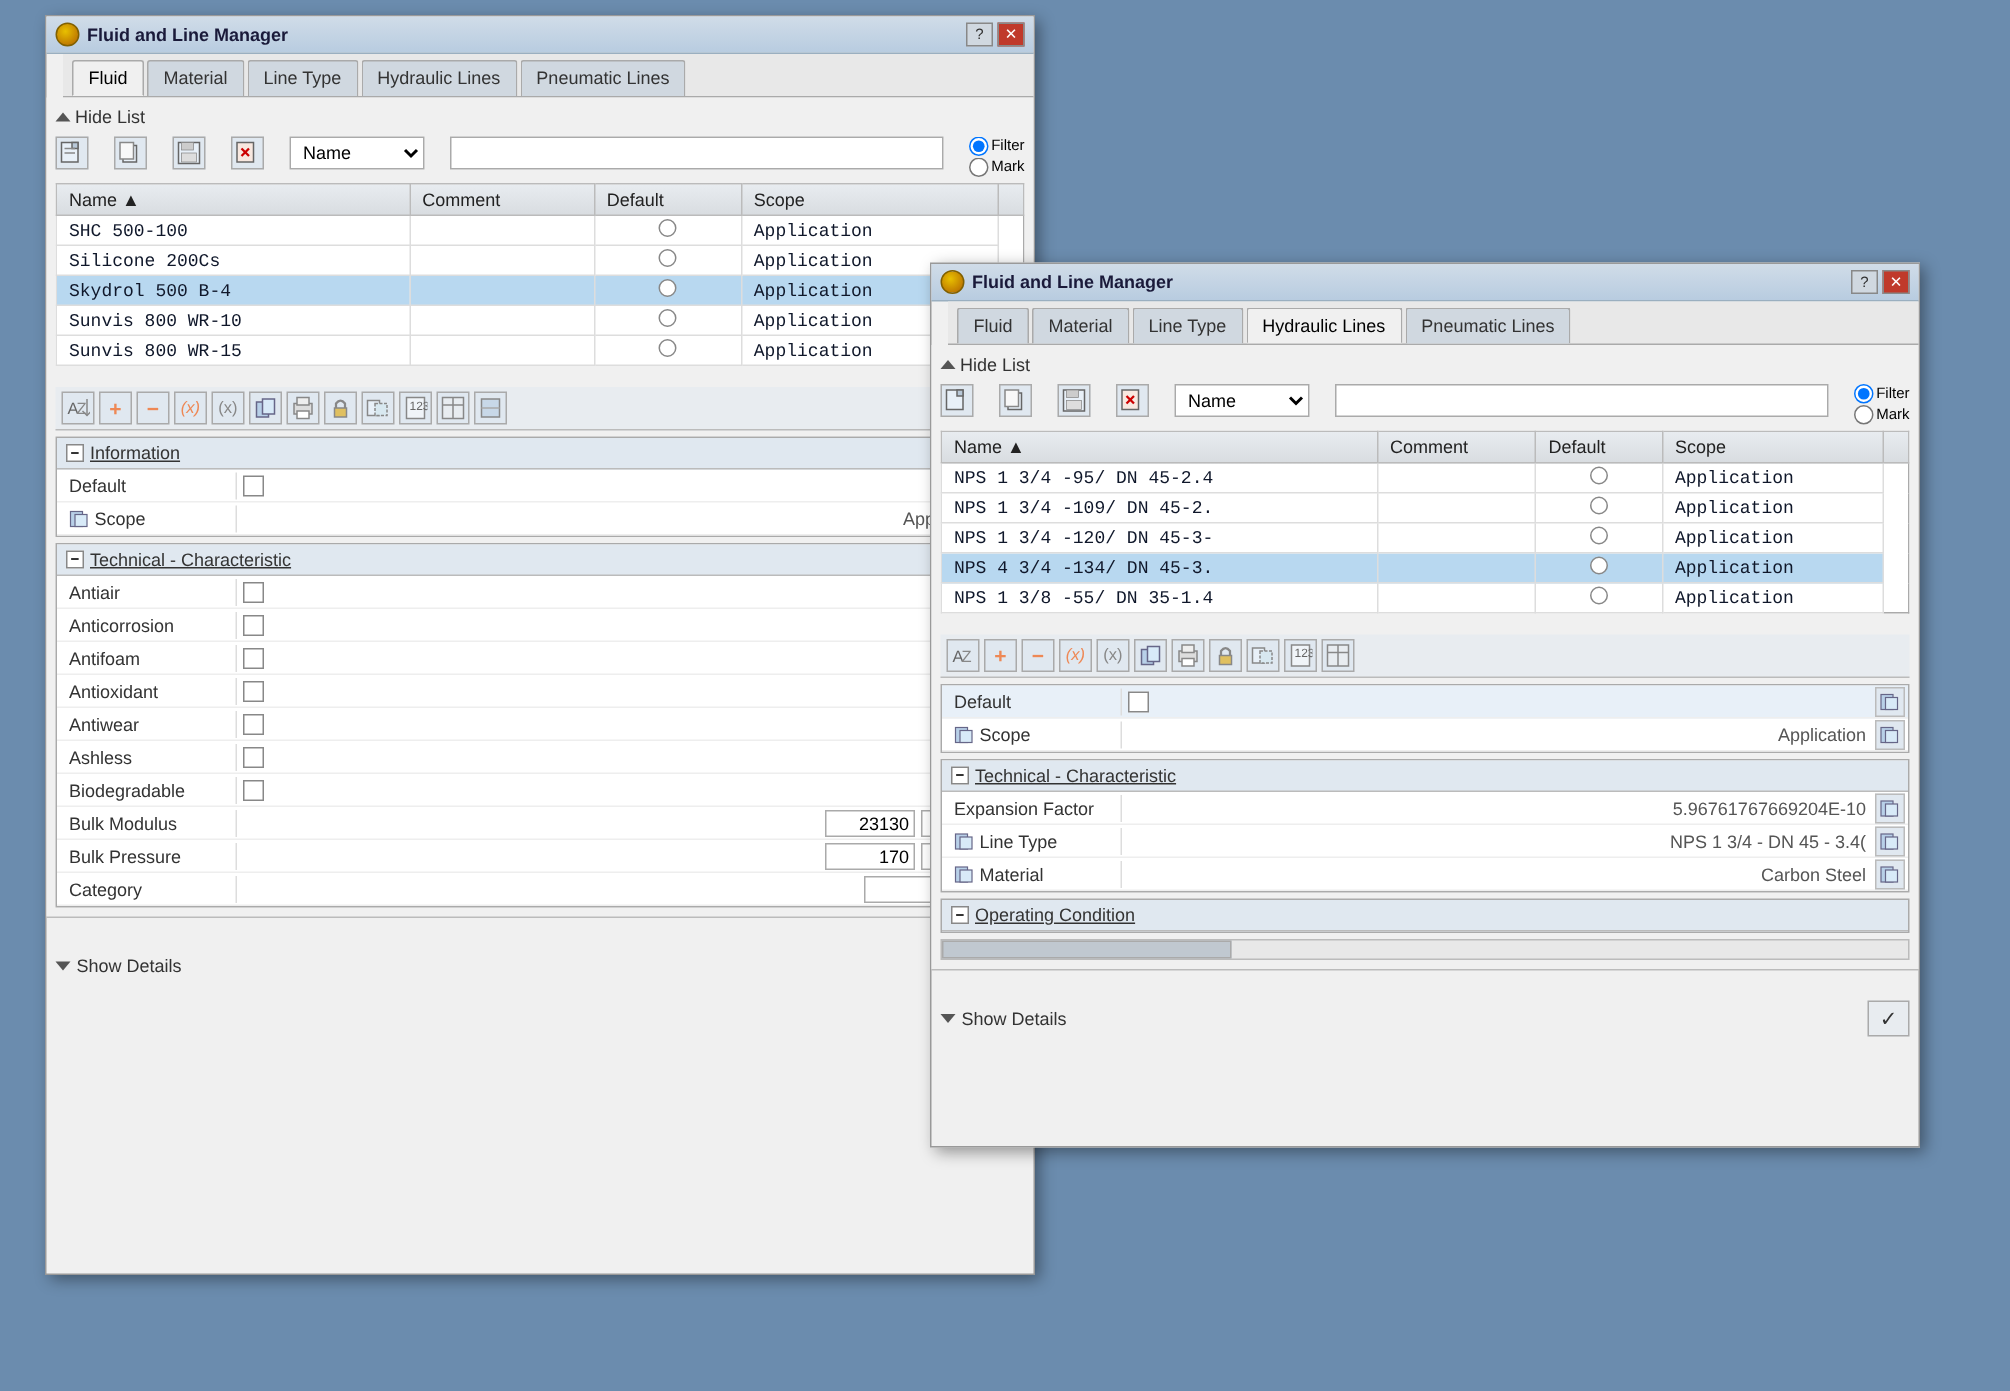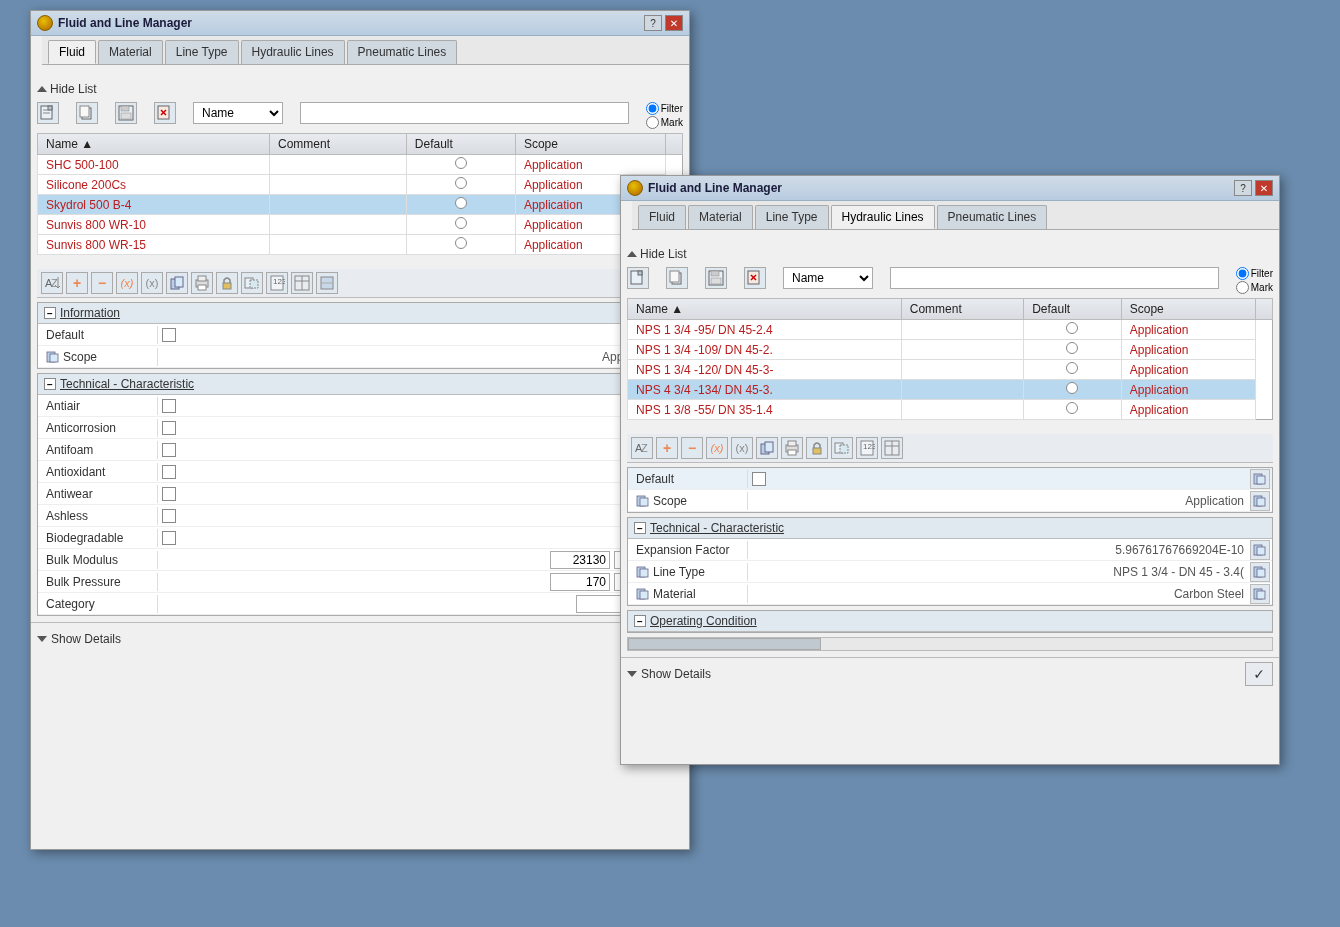--- a/index.html
+++ b/index.html
@@ -117,21 +117,20 @@
       margin-bottom: 6px;
       font-size: 12px;
     }
 
     .collapse-btn {
       display: flex;
       align-items: center;
       gap: 3px;
       cursor: pointer;
       color: #333;
-      margin-top: 11px;
     }
 
     .arrow-up {
       display: inline-block;
       width: 0;
       height: 0;
       border-left: 5px solid transparent;
       border-right: 5px solid transparent;
       border-bottom: 6px solid #555;
     }
@@ -214,21 +213,22 @@
       border: 1px solid #ddd;
       font-size: 12px;
     }
 
     .data-table tr.selected {
       background: #b8d8f0 !important;
       color: #000;
     }
 
     .data-table td.blue-text {
-      color: #b91c1c;
+      color: #0f172a;
+      font-family: Liberation Mono, monospace;
     }
 
     .radio-cell {
       text-align: center;
     }
 
     .radio-dot {
       width: 12px;
       height: 12px;
       border-radius: 50%;
@@ -325,21 +325,21 @@
       font-size: 10px;
       margin-right: 2px;
       flex-shrink: 0;
     }
 
     
     .bottom-bar {
       display: flex;
       align-items: center;
       justify-content: space-between;
-      padding: 4px 6px;
+      padding: 20px 6px;
       border-top: 1px solid #bbb;
     }
 
     .show-details-btn {
       display: flex;
       align-items: center;
       gap: 4px;
       cursor: pointer;
       color: #333;
       font-size: 12px;

